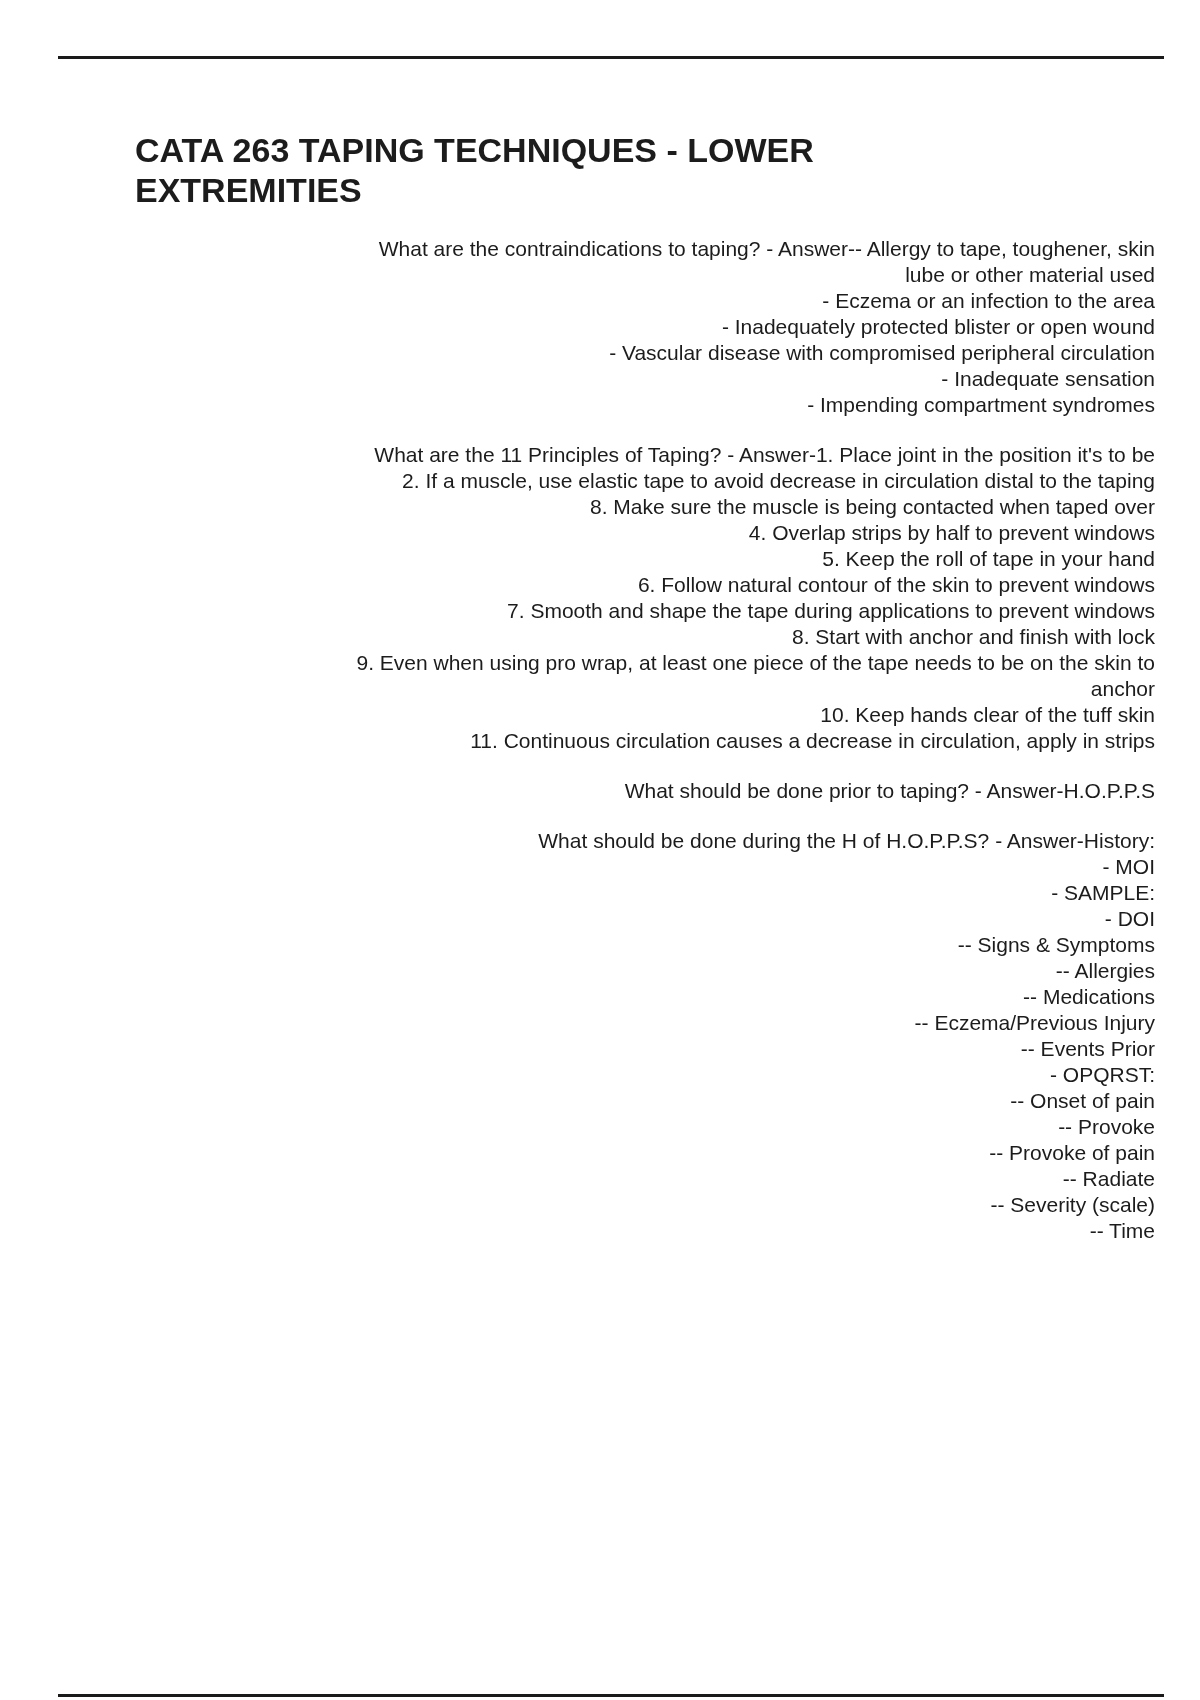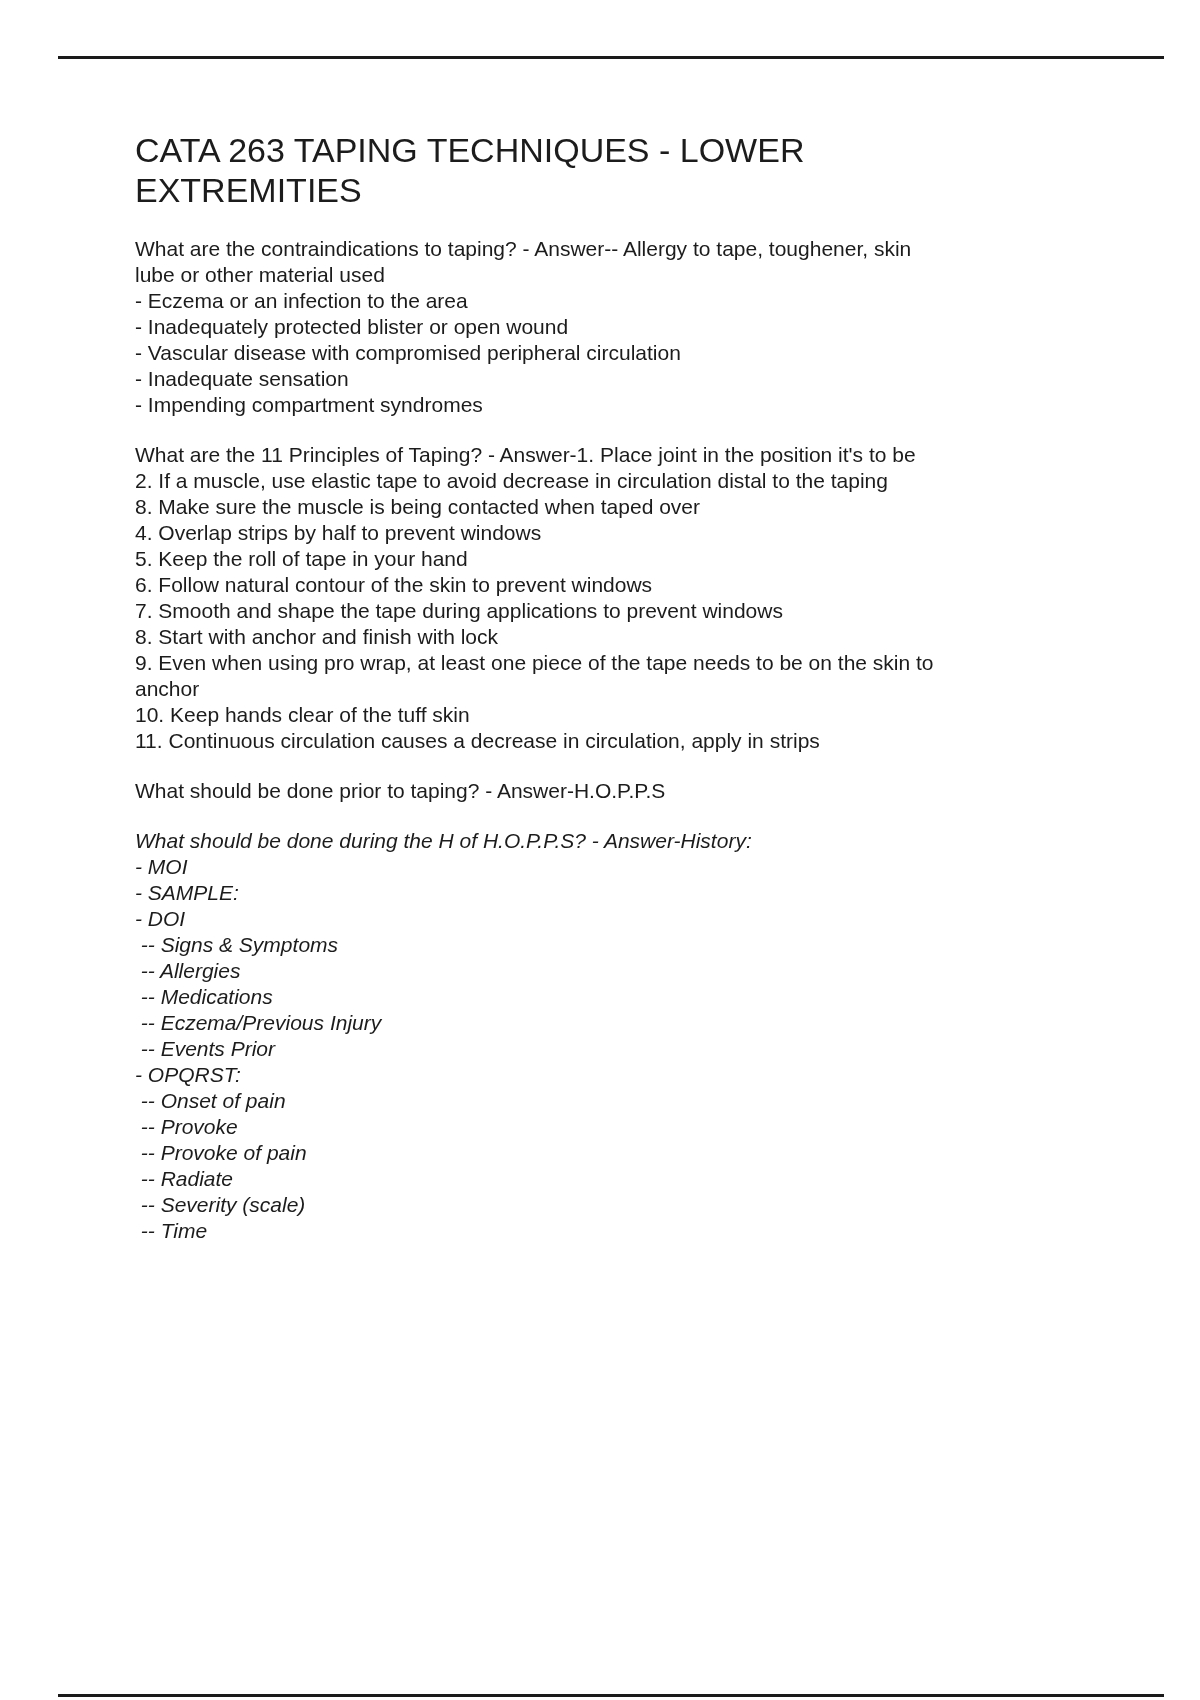--- a/index.html
+++ b/index.html
@@ -25,35 +25,36 @@
   }
   .rule-top { top: 56px; }
   .rule-bottom { top: 1694px; }
   .title {
     position: absolute;
     left: 135px;
     top: 130px;
     margin: 0;
     max-width: 820px;
     font-size: 34px;
-    font-weight: 400;
+    font-weight: 700;
     line-height: 40px;
     color: #1c1c1c;
     letter-spacing: 0px;
   }
   .content {
     position: absolute;
     left: 135px;
     top: 236px;
     width: 1020px;
   }
   .para {
     margin: 0 0 24px 0;
+    text-align: right;
   }
-  .para:last-child { margin-bottom: 14px; font-style: italic; }
+  .para:last-child { margin-bottom: 14px; }
   .line {
     font-size: 21px;
     line-height: 26px;
     white-space: pre;
     color: #1c1c1c;
   }
 </style>
 </head>
 <body>
 

